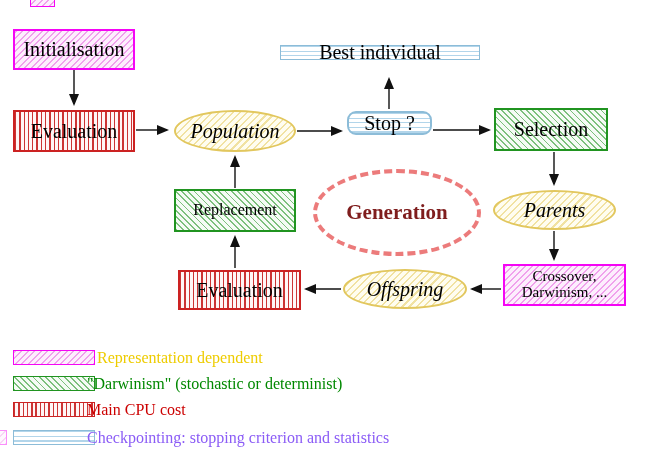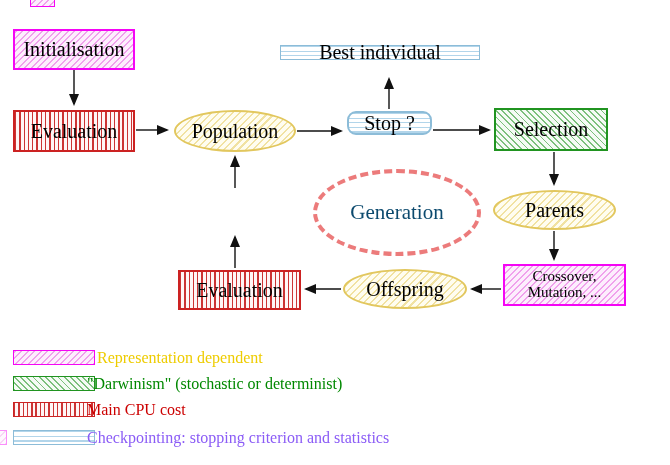--- a/index.html
+++ b/index.html
@@ -35,33 +35,35 @@
     border: 2px solid #cc2222;
   }
   .lines-cyan {
     background: repeating-linear-gradient(180deg, #b2d5ea 0, #b2d5ea 1.3px, #ffffff 1.3px, #ffffff 4.6px);
     border: 1px solid #8cbcd8;
   }
   .hatch-yellow {
     background: repeating-linear-gradient(135deg, #f1e2a2 0, #f1e2a2 1.5px, #fffdf0 1.5px, #fffdf0 5px);
     border: 2px solid #e2c75e;
     border-radius: 50%;
+    font-style: italic;
   }
   .rounded { border-radius: 9px; border-width: 2px; }
   .small-label { font-size: 16px; }
   .tiny-label { font-size: 15px; }
   .two-line { flex-direction: column; }
   .generation-ellipse {
     border: 4.5px dashed #ec7b7b;
     border-radius: 50%;
     display: flex;
     align-items: center;
     justify-content: center;
-    color: #0c4a6e;
+    color: #7f1d1d;
     font-size: 21px;
+    font-weight: bold;
   }
   svg.overlay { position: absolute; left: 0; top: 0; pointer-events: none; }
   
   .legend-swatch { width: 82px; height: 15px; }
   .legend-swatch.lines-cyan, .legend-swatch.hatch-magenta,
   .legend-swatch.hatch-green, .legend-swatch.stripes-red { border-width: 1.5px; }
   .legend-text {
     position: absolute;
     left: 87px;
     height: 18px;
@@ -122,32 +124,35 @@
   </div>
 
   <div class="abs node lines-cyan rounded" style="left:347px; top:111px; width:85px; height:24px;">
     <span>Stop ?</span>
   </div>
 
   <div class="abs node hatch-green" style="left:494px; top:108px; width:114px; height:43px;">
     <span>Selection</span>
   </div>
 
+  <div class="abs node hatch-green small-label" style="left:174px; top:189px; width:122px; height:43px;">
+    <span>Replacement</span>
+  </div>
 
   <div class="abs generation-ellipse" style="left:313px; top:169px; width:168px; height:87px;">
     <span>Generation</span>
   </div>
 
   <div class="abs node hatch-yellow" style="left:493px; top:190px; width:123px; height:40px;">
     <span>Parents</span>
   </div>
 
   <div class="abs node hatch-magenta two-line tiny-label" style="left:503px; top:264px; width:123px; height:42px;">
     <span>Crossover,</span>
-    <span>Mutation, ...</span>
+    <span>Darwinism, ...</span>
   </div>
 
   <div class="abs node hatch-yellow" style="left:343px; top:269px; width:124px; height:40px;">
     <span>Offspring</span>
   </div>
 
   <div class="abs node stripes-red" style="left:178px; top:270px; width:123px; height:40px;">
     <span>Evaluation</span>
   </div>
 

